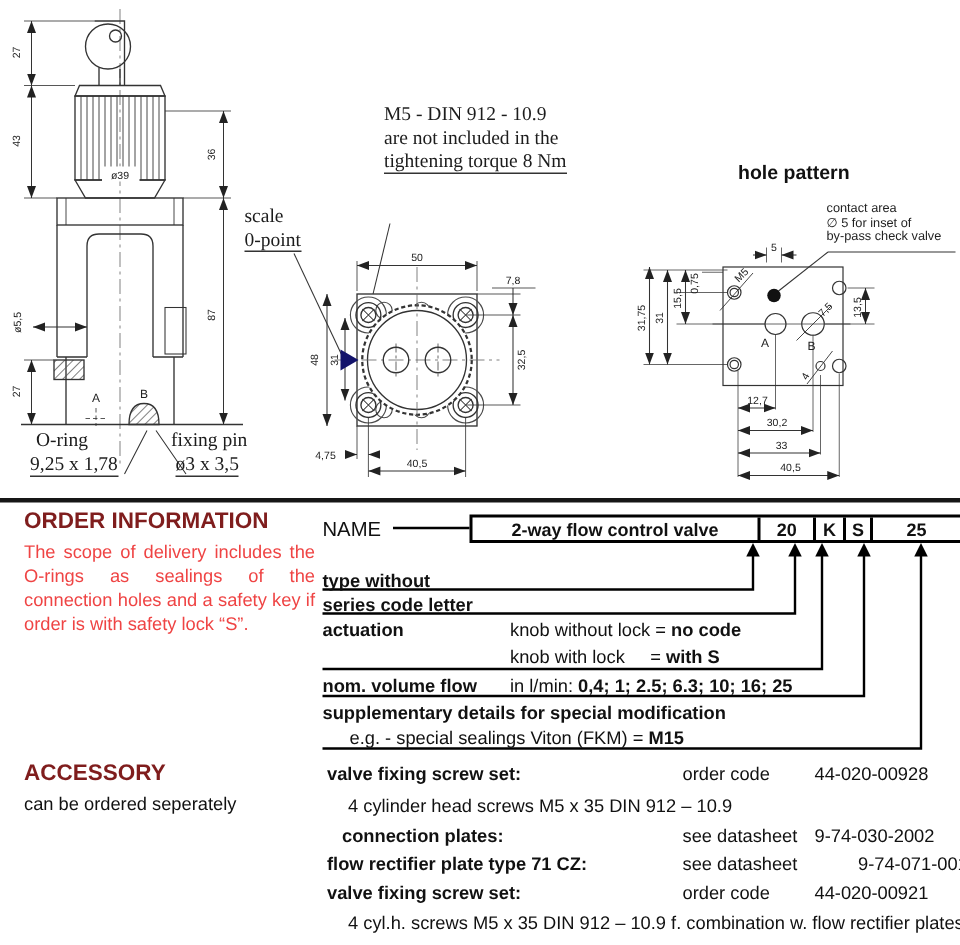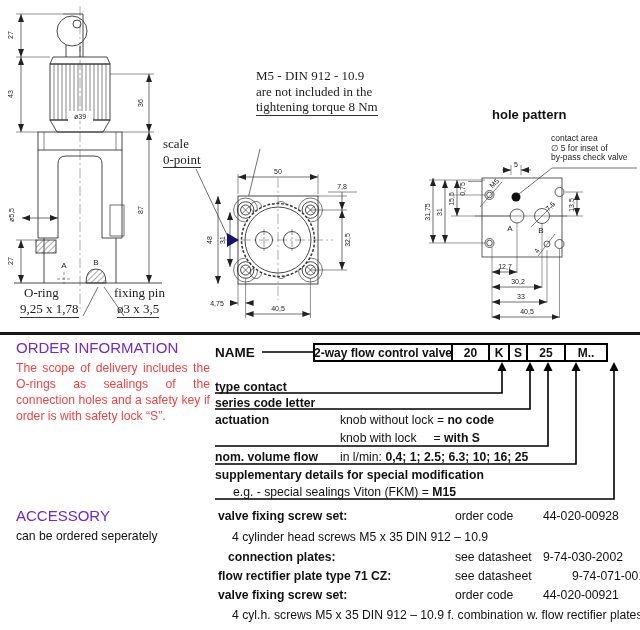--- a/index.html
+++ b/index.html
@@ -2,23 +2,23 @@
 <html><head>
 <meta charset="utf-8">
 <style>
   html,body{margin:0;padding:0}
   body{width:640px;height:630px;background:#fff;position:relative;overflow:hidden;
        font-family:"Liberation Sans",sans-serif;color:#111}
   .abs{position:absolute}
   .serif{font-family:"Liberation Serif",serif;color:#1c1c1c;font-size:13px;line-height:15.5px}
   .dimtxt{font-family:"Liberation Sans",sans-serif;font-size:7px;fill:#222}
   .divider{position:absolute;left:0;top:332px;width:640px;height:2.5px;background:#161616}
-  .h1{font-size:15px;font-weight:normal;color:#6d28d9}
+  .h1{font-size:15px;font-weight:bold;color:#7f1d1d}
   .para{font-size:12.2px;line-height:16px;text-align:justify;width:194px;color:#ef4444}
-  .namelbl{font-size:13.5px;font-weight:bold}
+  .namelbl{font-size:13.5px;font-weight:normal}
   .codebox{display:flex;position:absolute;left:313px;top:343px;height:19px;box-sizing:border-box;
            border:2px solid #000;background:#fff}
   .codebox .cell{display:flex;align-items:center;justify-content:center;font-weight:bold;
            font-size:12px;border-left:2px solid #000;box-sizing:border-box;white-space:nowrap}
   .codebox .cell:first-child{border-left:none}
   .lbl{font-weight:bold;font-size:12.2px;white-space:nowrap}
   .val{font-size:12.2px;white-space:pre}
   .b{font-weight:bold}
   .holetitle{font-size:13px;font-weight:bold}
   .note-sm{font-size:8.5px;line-height:9.5px;color:#222}
@@ -240,25 +240,25 @@
 </svg>
 
 <div class="divider"></div>
 
 <div class="abs h1" style="left:16px;top:339px">ORDER INFORMATION</div>
 <div class="abs para" style="left:16px;top:360px">The scope of delivery includes the O-rings as sealings of the connection holes and a safety key if order is with safety lock “S”.</div>
 
 <div class="abs namelbl" style="left:215px;top:345px">NAME</div>
 
 <div class="codebox">
-  <div class="cell" style="width:136px">2-way flow control valve</div>
+  <div class="cell" style="width:190px">2-way flow control valve</div>
   <div class="cell" style="width:37px">20</div>
   <div class="cell" style="width:20px">K</div>
   <div class="cell" style="width:18px">S</div>
-  <div class="cell" style="width:38px">25</div>
+  <div class="cell" style="width:60px">25</div>
   <div class="cell" style="width:42px">M..</div>
 </div>
 
 <svg class="abs" style="left:210px;top:338px" width="430" height="170" viewBox="0 0 430 170">
   <g stroke="#000" stroke-width="1.6" fill="none">
     <line x1="52" y1="14" x2="103" y2="14"></line>
     <path d="M5,55 H292 V32"></path>
     <path d="M5,71 H320 V32"></path>
     <path d="M5,108 H338 V32"></path>
     <path d="M5,126 H366 V32"></path>
@@ -266,21 +266,21 @@
   </g>
   <g fill="#000">
     <polygon points="287.5,33 296.5,33 292,24"></polygon>
     <polygon points="315.5,33 324.5,33 320,24"></polygon>
     <polygon points="333.5,33 342.5,33 338,24"></polygon>
     <polygon points="361.5,33 370.5,33 366,24"></polygon>
     <polygon points="399.5,33 408.5,33 404,24"></polygon>
   </g>
 </svg>
 
-<div class="abs lbl" style="left:215px;top:380px">type contact</div>
+<div class="abs lbl" style="left:215px;top:380px">type without</div>
 <div class="abs lbl" style="left:215px;top:396px">series code letter</div>
 <div class="abs lbl" style="left:215px;top:413px">actuation</div>
 <div class="abs val" style="left:340px;top:413px"><span>knob without lock = </span><span class="b">no code</span></div>
 <div class="abs val" style="left:340px;top:431px"><span>knob with lock     = </span><span class="b">with S</span></div>
 <div class="abs lbl" style="left:215px;top:450px">nom. volume flow</div>
 <div class="abs val" style="left:340px;top:450px"><span>in l/min: </span><span class="b">0,4; 1; 2.5; 6.3; 10; 16; 25</span></div>
 <div class="abs lbl" style="left:215px;top:468px">supplementary details for special modification</div>
 <div class="abs val" style="left:233px;top:485px"><span>e.g. - special sealings Viton (FKM) = </span><span class="b">M15</span></div>
 
 <div class="abs h1" style="left:16px;top:507px">ACCESSORY</div>

